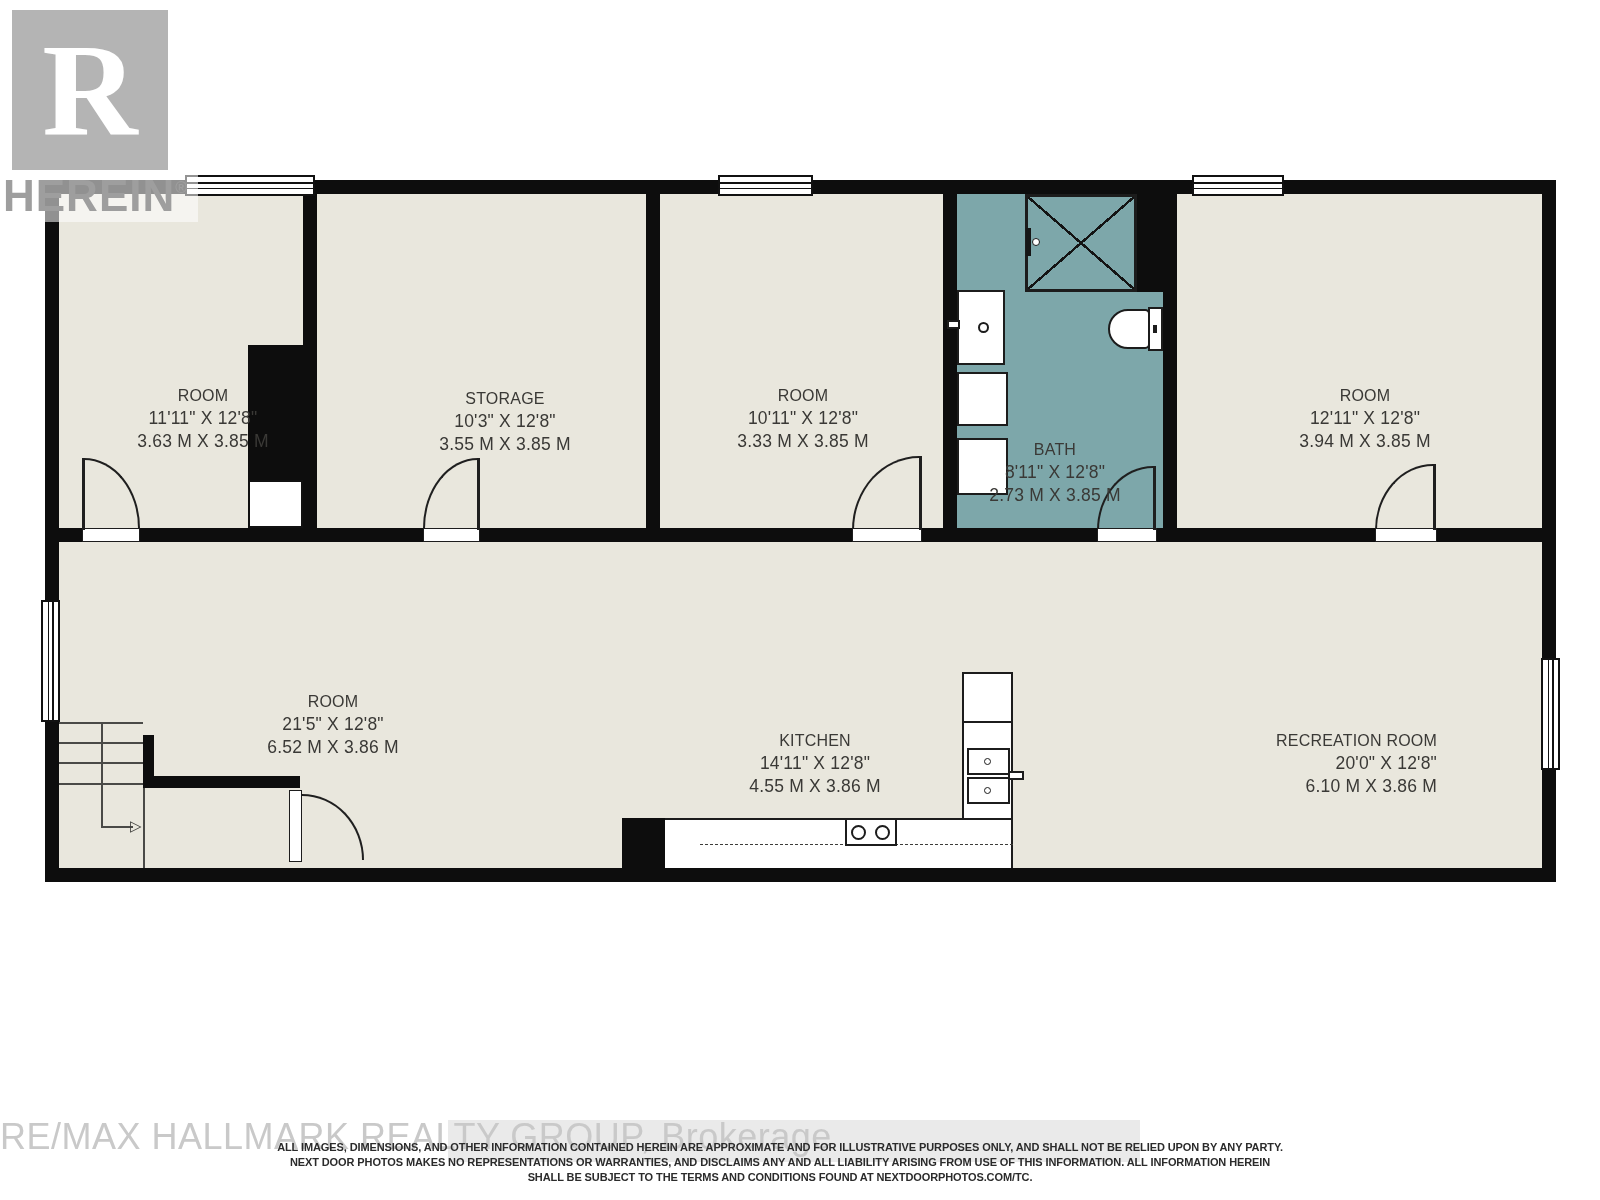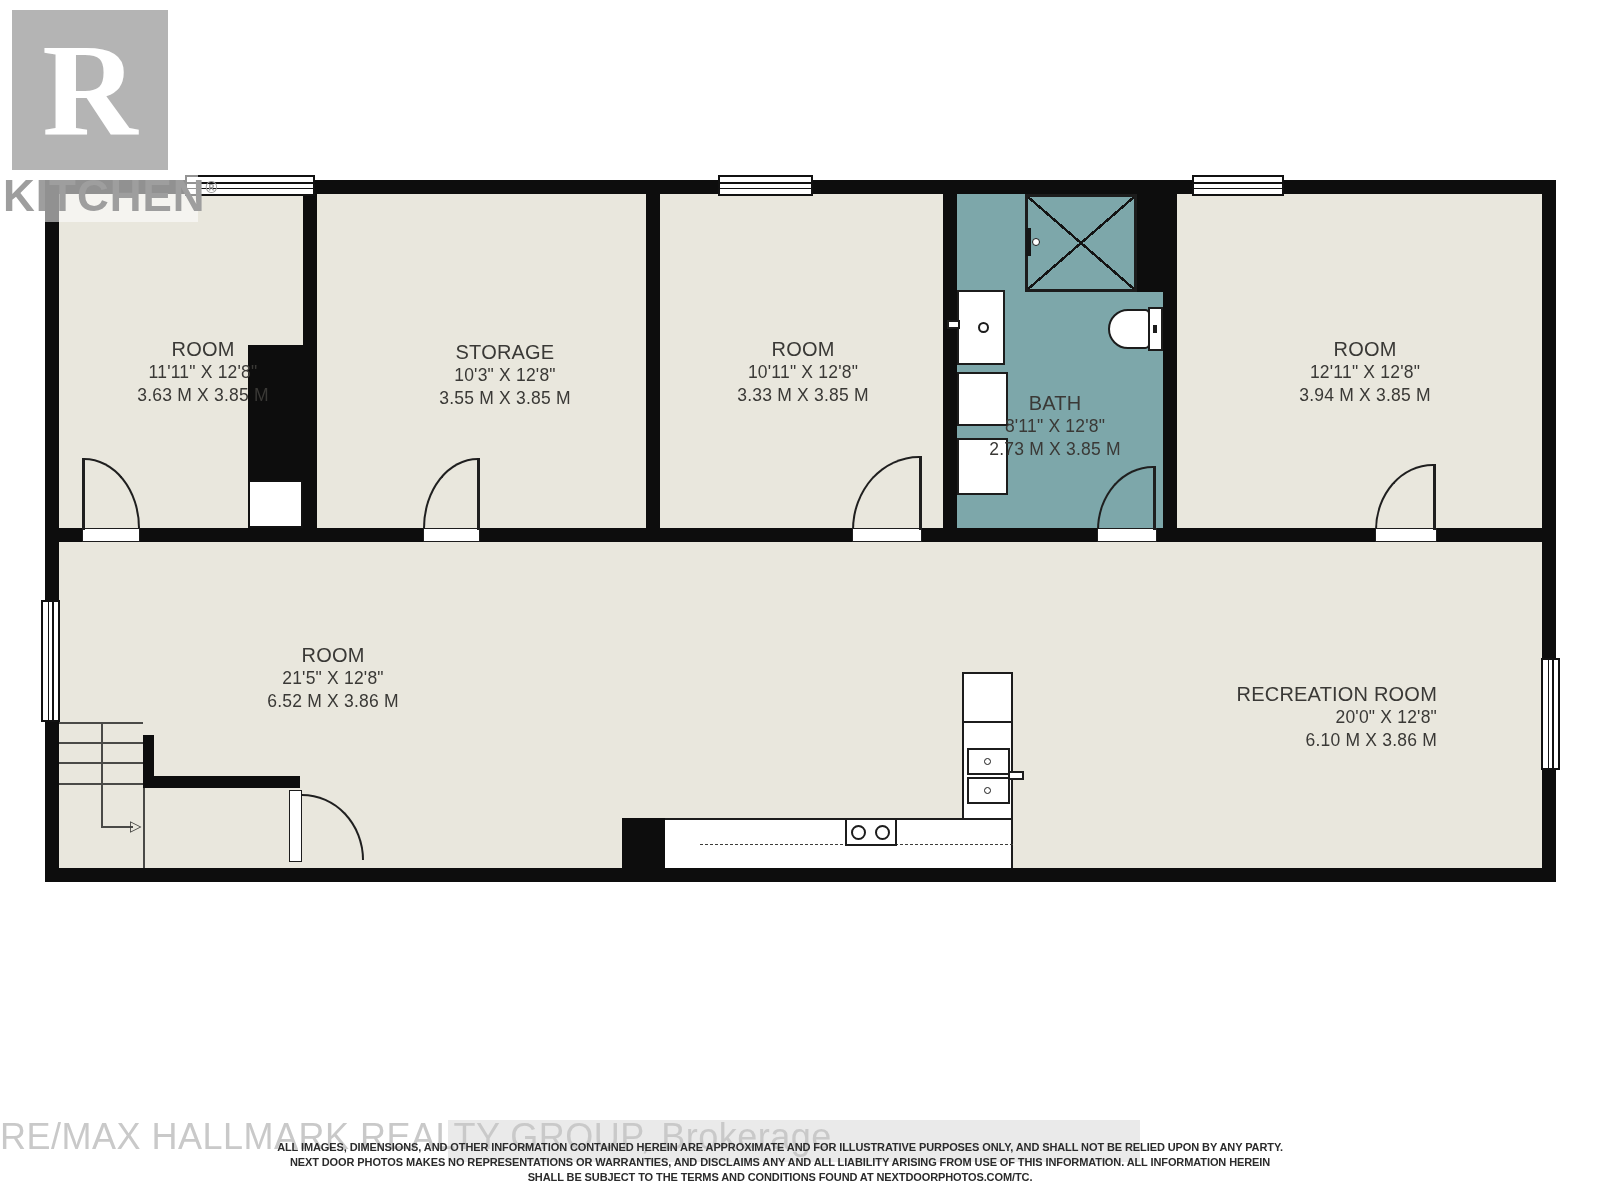--- a/index.html
+++ b/index.html
@@ -17,21 +17,21 @@
   .arc-tl{border-top:2px solid #1f1f1f;border-left:2px solid #1f1f1f;border-top-left-radius:100% 100%;}
   .arc-tr{border-top:2px solid #1f1f1f;border-right:2px solid #1f1f1f;border-top-right-radius:100% 100%;}
   .win{position:absolute;background:#fff;border:2px solid #111;z-index:3;box-sizing:border-box;}
   .win .hl{position:absolute;left:0;right:0;height:1.5px;background:#111;}
   .win .vl{position:absolute;top:0;bottom:0;width:1.5px;background:#111;}
   .fix{position:absolute;background:#fff;border:2.5px solid #1c1c1c;box-sizing:border-box;z-index:4;}
   .thin{position:absolute;background:#4a4a47;z-index:2;}
   .dot{position:absolute;border:2px solid #1c1c1c;border-radius:50%;background:#fff;box-sizing:border-box;z-index:5;}
   .room-label{position:absolute;text-align:center;color:var(--label,#3a3936);z-index:6;
     font-size:17.5px;line-height:23px;letter-spacing:.2px;white-space:nowrap;}
-  .room-label .rname{font-size:20px;}
+  .room-label .rname{font-size:16px;margin-top:46px;}
   .shower-x{
     background:
       linear-gradient(to top right, transparent calc(50% - 1.2px), #141414 calc(50% - 1.2px), #141414 calc(50% + 1.2px), transparent calc(50% + 1.2px)),
       linear-gradient(to bottom right, transparent calc(50% - 1.2px), #141414 calc(50% - 1.2px), #141414 calc(50% + 1.2px), transparent calc(50% + 1.2px));
   }
   .kdash{position:absolute;border-top:1.5px dashed #3d3d3a;z-index:4;}
   #logo-box{position:absolute;left:12px;top:10px;width:156px;height:160px;background:var(--logo-gray,#b4b4b4);z-index:8;
     display:flex;align-items:center;justify-content:center;}
   #logo-letter{font-family:"Liberation Serif",serif;font-weight:700;font-size:132px;line-height:1;color:#fff;}
   #logo-text-band{position:absolute;left:0;top:170px;width:198px;height:52px;background:rgba(255,255,255,.55);z-index:8;}
@@ -176,31 +176,36 @@
   <div class="room-label" style="left:1265px;top:338px;width:200px;">
     <div class="rname">ROOM</div>
     <div>12'11" X 12'8"</div>
     <div>3.94 M X 3.85 M</div>
   </div>
   <div class="room-label" style="left:213px;top:644px;width:240px;">
     <div class="rname">ROOM</div>
     <div>21'5" X 12'8"</div>
     <div>6.52 M X 3.86 M</div>
   </div>
+  <div class="room-label" style="left:695px;top:683px;width:240px;">
+    <div class="rname">KITCHEN</div>
+    <div>14'11" X 12'8"</div>
+    <div>4.55 M X 3.86 M</div>
+  </div>
   <div class="room-label" style="left:1117px;top:683px;width:320px;text-align:right;">
     <div class="rname">RECREATION ROOM</div>
     <div>20'0" X 12'8"</div>
     <div>6.10 M X 3.86 M</div>
   </div>
 
   <div id="logo-box">
     <span id="logo-letter">R</span>
   </div>
   <div id="logo-text-band"></div>
-  <div id="logo-text"><span>KITCHEN</span><sup>®</sup></div>
+  <div id="logo-text"><span>HEREIN</span><sup>®</sup></div>
 
   <div id="wm-band"></div>
   <div id="watermark">RE/MAX HALLMARK REALTY GROUP, Brokerage</div>
 
   <div id="disclaimer">
     <div>ALL IMAGES, DIMENSIONS, AND OTHER INFORMATION CONTAINED HEREIN ARE APPROXIMATE AND FOR ILLUSTRATIVE PURPOSES ONLY, AND SHALL NOT BE RELIED UPON BY ANY PARTY.</div>
     <div>NEXT DOOR PHOTOS MAKES NO REPRESENTATIONS OR WARRANTIES, AND DISCLAIMS ANY AND ALL LIABILITY ARISING FROM USE OF THIS INFORMATION. ALL INFORMATION HEREIN</div>
     <div>SHALL BE SUBJECT TO THE TERMS AND CONDITIONS FOUND AT NEXTDOORPHOTOS.COM/TC.</div>
   </div>
 

